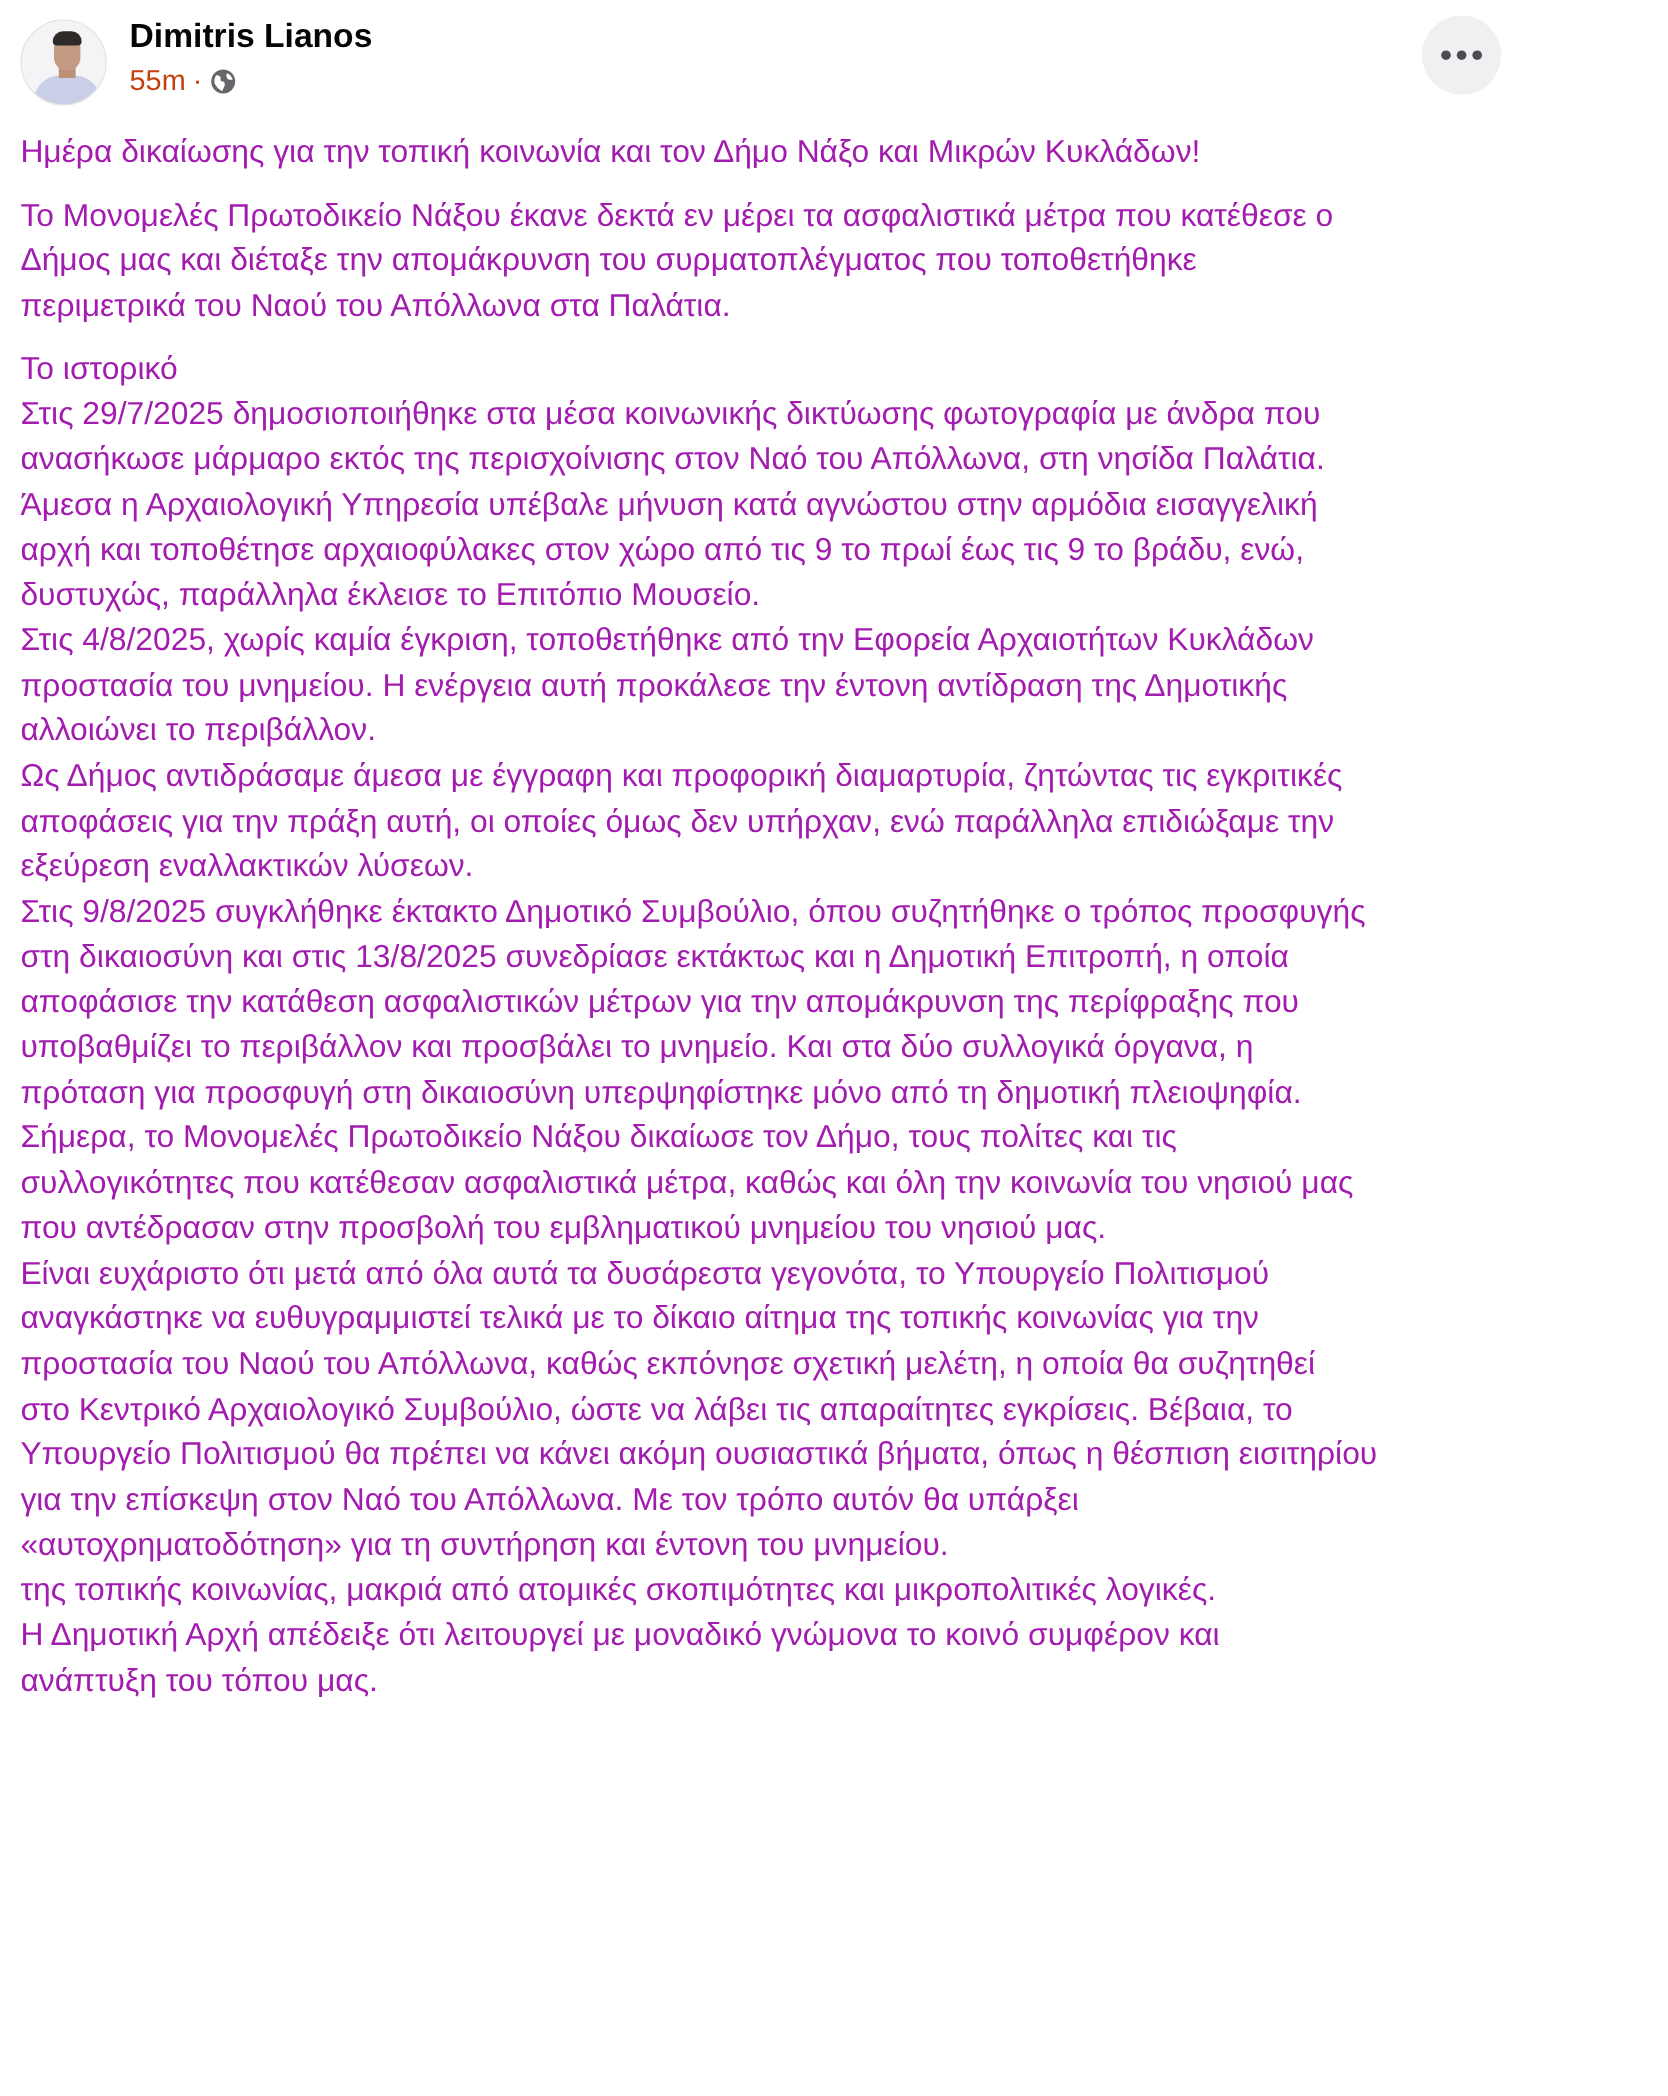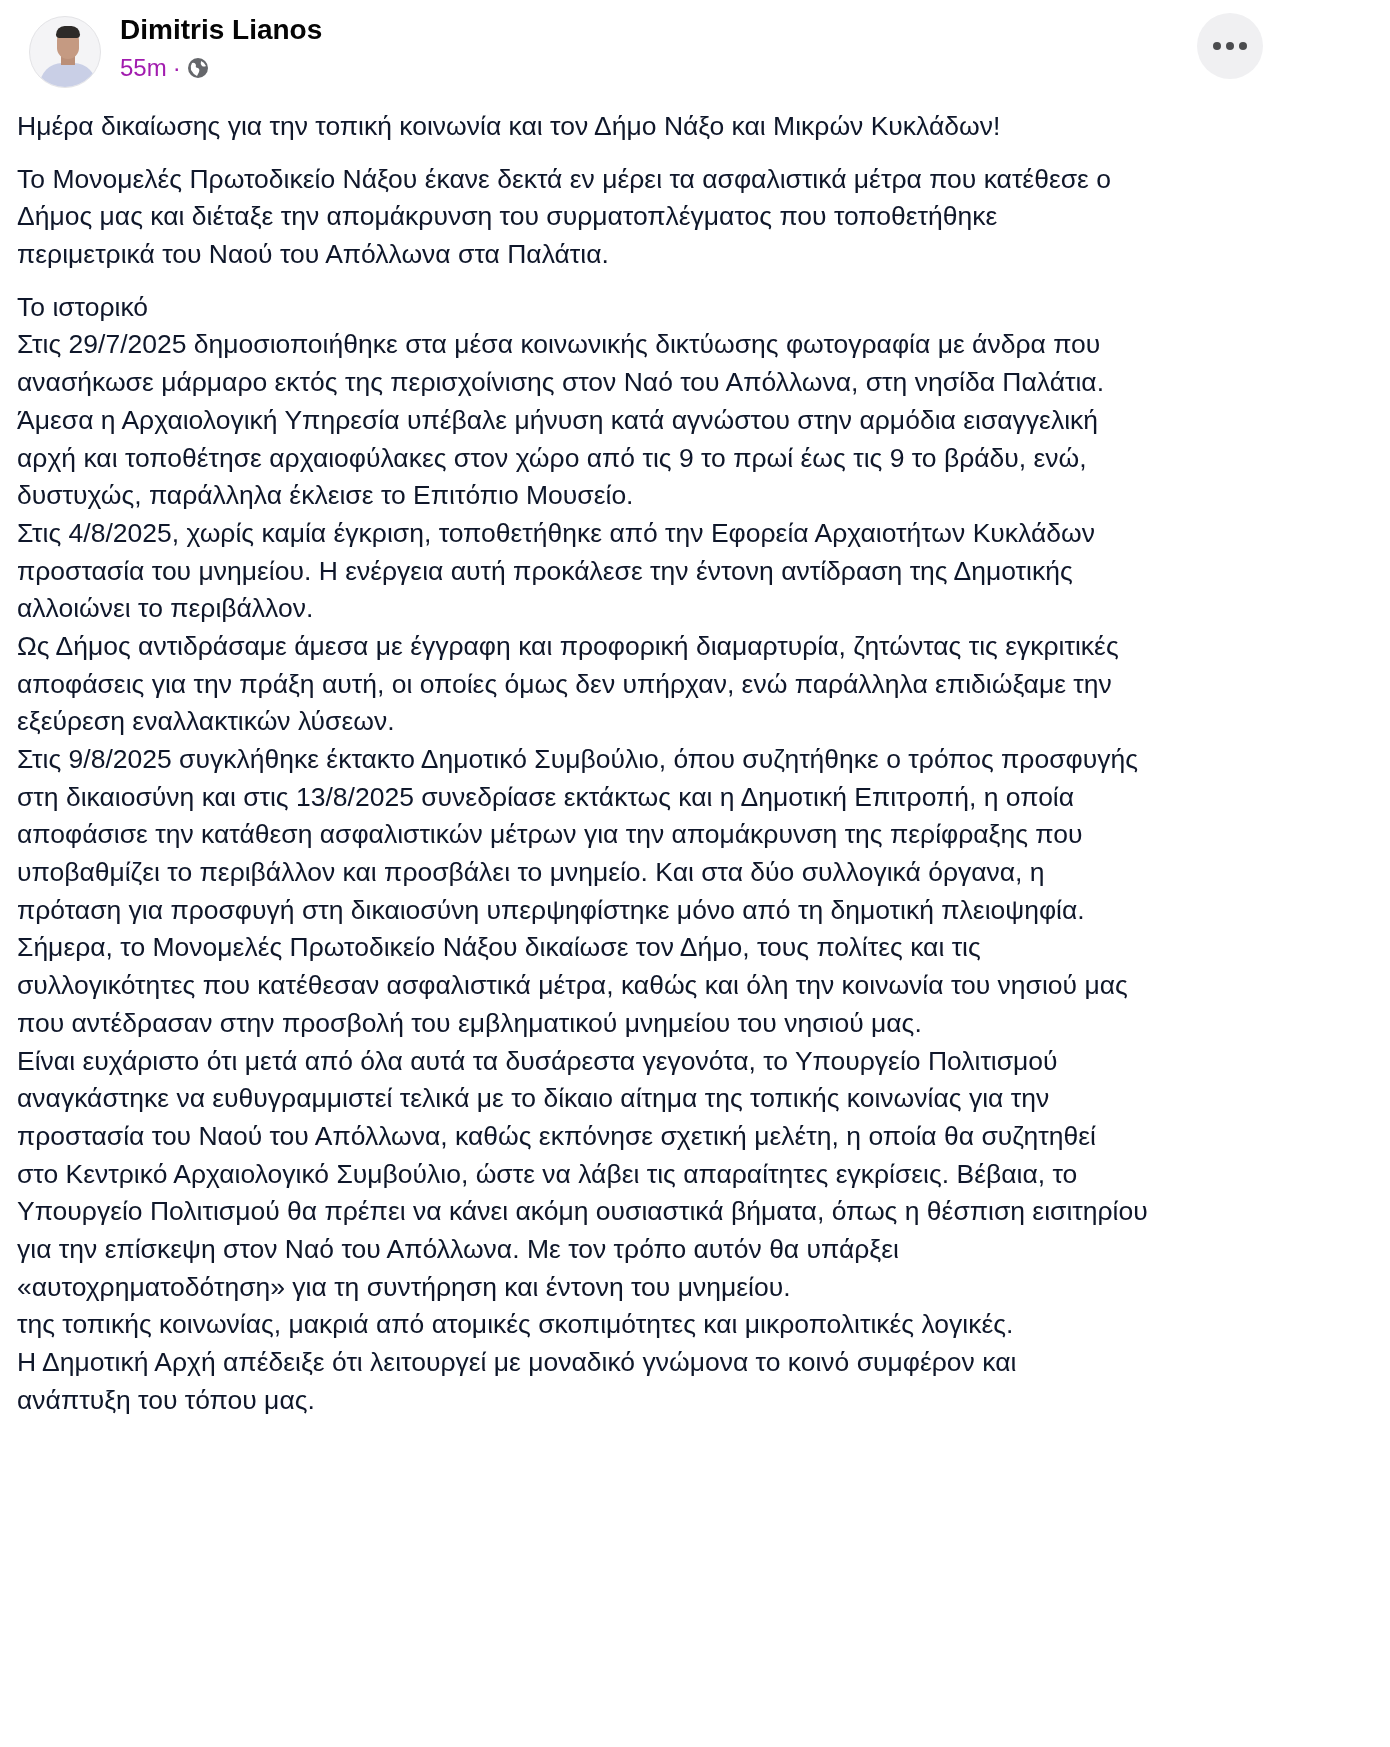--- a/index.html
+++ b/index.html
@@ -1,29 +1,29 @@
 <!DOCTYPE html>
 <html><head>
 <meta charset="utf-8">
 <style>
   html, body { margin:0; padding:0; background:#ffffff; }
   body { width:1390px; height:1747px; overflow:hidden; position:relative; font-family:"Liberation Sans", sans-serif; color:#050505; }
-  .header { position:absolute; left:12px; top:0; width:1186px; height:100px; }
+  .header { position:absolute; left:0; top:0; width:1186px; height:100px; }
   .avatar { position:absolute; left:17px; top:16px; width:72px; height:72px; border-radius:50%; overflow:hidden; background:#f4f4f6; border:1px solid #e3e3e6; box-sizing:border-box; }
   .avatar .hair { position:absolute; left:26px; top:9px; width:24px; height:12px; background:#2d2a28; border-radius:10px 10px 4px 4px; }
   .avatar .face { position:absolute; left:27px; top:14px; width:22px; height:28px; background:#c59a82; border-radius:9px 9px 11px 11px; }
   .avatar .neck { position:absolute; left:31px; top:38px; width:14px; height:10px; background:#bb8f78; }
   .avatar .shirt { position:absolute; left:10px; top:46px; width:56px; height:40px; background:#c9cfe6; border-radius:22px 22px 0 0; }
   .author { position:absolute; left:108px; top:14px; font-size:28px; font-weight:bold; color:#050505; }
-  .meta { position:absolute; left:108px; top:54px; font-size:24px; color:#a21caf; display:flex; align-items:center; }
+  .meta { position:absolute; left:108px; top:54px; font-size:24px; color:#c2410c; display:flex; align-items:center; }
   .meta .dot { margin:0 6px; }
   .globe { display:inline-block; width:22px; height:22px; }
   .more-btn { position:absolute; left:1185px; top:13px; width:66px; height:66px; border-radius:50%; background:#f0f0f2; display:flex; align-items:center; justify-content:center; gap:5px; cursor:pointer; }
   .more-btn span { width:8px; height:8px; border-radius:50%; background:#4b4c4f; display:block; }
-  .body { position:absolute; left:17px; top:108px; width:1373px; overflow:hidden; font-size:26.5px; color:#0f172a; }
+  .body { position:absolute; left:17px; top:108px; width:1373px; overflow:hidden; font-size:26.5px; color:#a21caf; }
   .para { margin:0; }
   .line { white-space:nowrap; height:37.7px; line-height:37.7px; }
   .gap { height:15px; }
 </style>
 </head>
 <body>
 
 <div class="header">
   <div class="avatar">
     <div class="shirt"></div>

